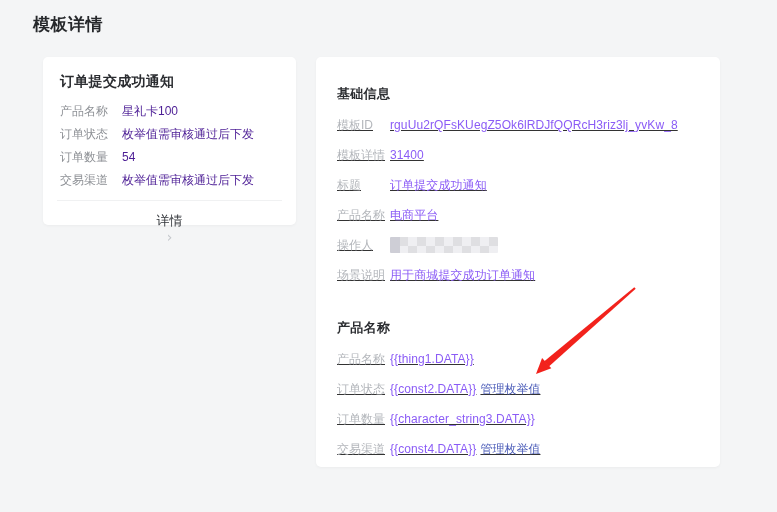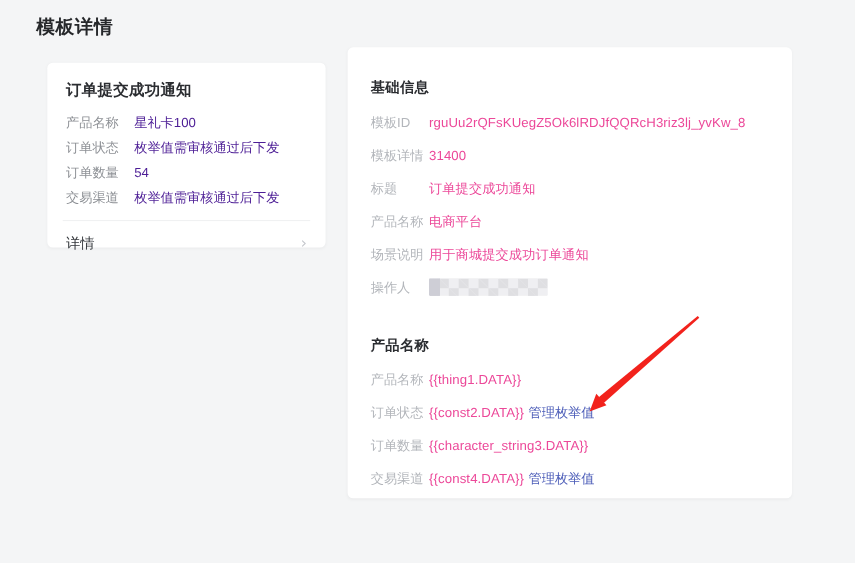--- a/index.html
+++ b/index.html
@@ -55,52 +55,54 @@
     margin: 13px -3px 0 -3px;
   }
   .detail-row {
     display: flex;
     justify-content: space-between;
     align-items: center;
     padding: 11px 0;
     cursor: pointer;
     font-size: 13px;
     color: #33363b;
+    flex-direction: column;
   }
   .detail-row .chev {
     color: #c4c7cc;
     font-size: 14px;
     font-family: "DejaVu Sans", sans-serif;
     line-height: 1;
   }
   .card-right {
-    left: 316px; top: 43px;
+    left: 316px; top: 57px;
     width: 404px; height: 410px;
     padding: 28px 21px 16px 21px;
   }
   .section-title {
     font-size: 13px;
     font-weight: 600;
     color: #2b2d31;
     letter-spacing: 0.3px;
   }
   .rrow {
     display: flex;
     align-items: flex-start;
     font-size: 12px;
     line-height: 15px;
     margin-top: 15px;
+    text-decoration: underline;
   }
   .rrow .rlabel {
     width: 53px;
     flex: 0 0 53px;
     color: #b3b6bb;
   }
   .rrow .rvalue {
-    color: #ec4899;
+    color: #8b5cf6;
     word-break: break-all;
     letter-spacing: 0.1px;
   }
   .section-gap { height: 36px; }
   .enum-link {
     color: #4b5cb8;
     margin-left: 4px;
     text-decoration: none;
     cursor: pointer;
   }
@@ -172,26 +174,26 @@
   </div>
   <div class="rrow">
     <span class="rlabel">标题</span>
     <span class="rvalue">订单提交成功通知</span>
   </div>
   <div class="rrow">
     <span class="rlabel">产品名称</span>
     <span class="rvalue">电商平台</span>
   </div>
   <div class="rrow">
+    <span class="rlabel">操作人</span>
+    <span class="rvalue"><span class="redacted"></span></span>
+  </div>
+  <div class="rrow">
     <span class="rlabel">场景说明</span>
     <span class="rvalue">用于商城提交成功订单通知</span>
-  </div>
-  <div class="rrow">
-    <span class="rlabel">操作人</span>
-    <span class="rvalue"><span class="redacted"></span></span>
   </div>
 
   <div class="section-gap"></div>
   <div class="section-title">产品名称</div>
 
   <div class="rrow">
     <span class="rlabel">产品名称</span>
     <span class="rvalue">{{thing1.DATA}}</span>
   </div>
   <div class="rrow">

